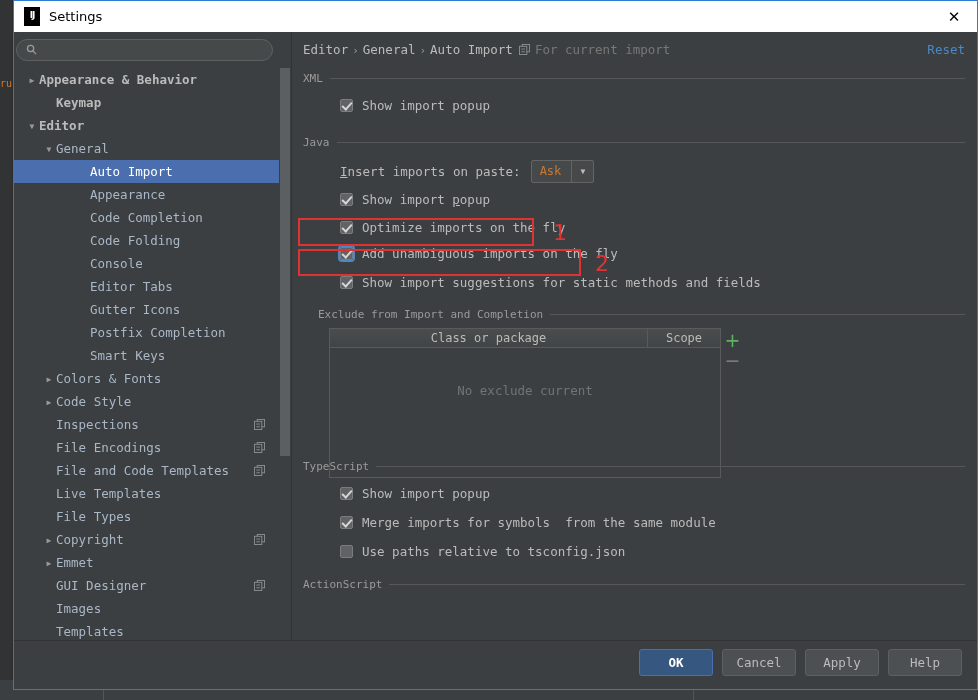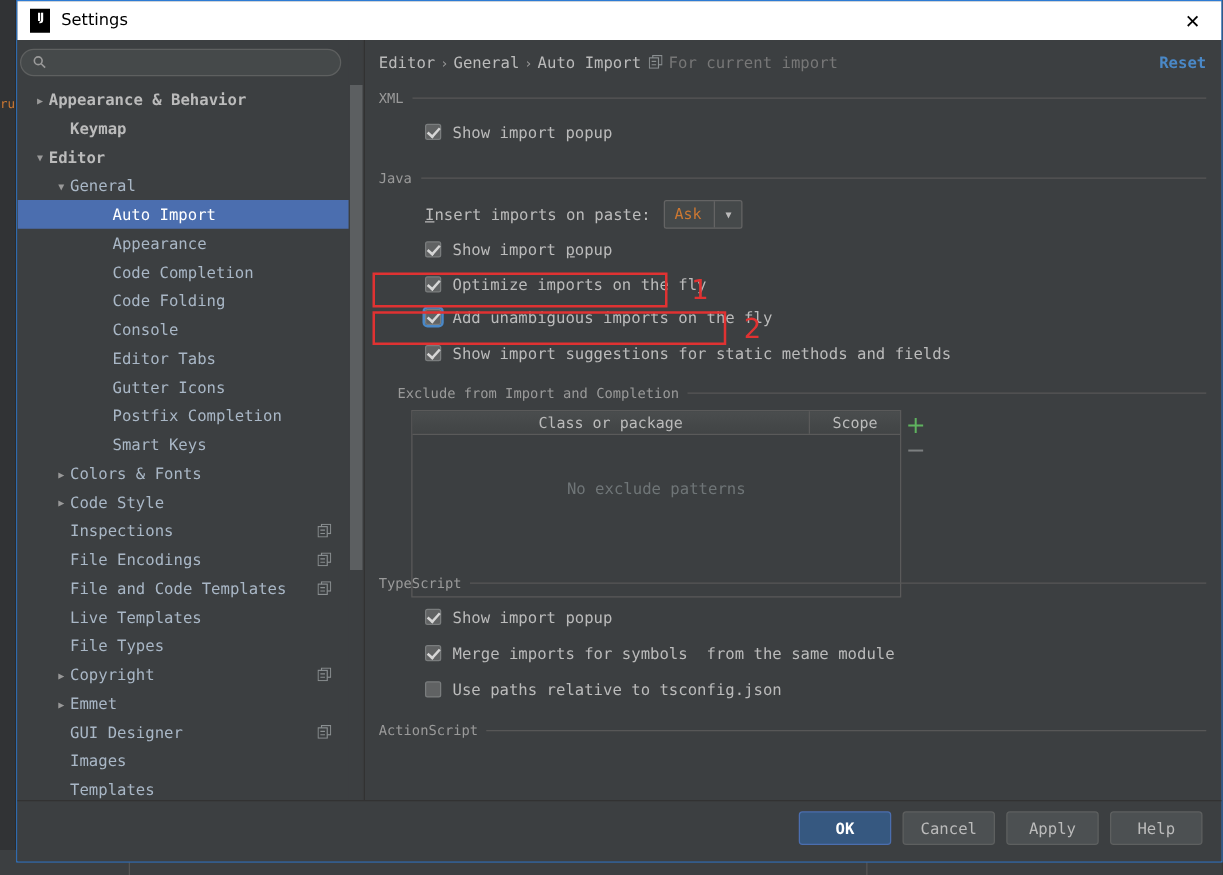--- a/index.html
+++ b/index.html
@@ -130,21 +130,21 @@
   }
   .bc-sep{color:#999;margin:0 4px;font-size:11px;}
   .bc-proj{color:#777777;margin-left:5px;}
   .proj-icon{
     display:inline-block;width:11px;height:11px;vertical-align:-1px;margin-left:6px;
   }
   .reset-link{
     position:absolute;right:12px;top:10px;
     color:#4a88c7;font-size:12.5px;cursor:pointer;
     font-family:"DejaVu Sans Mono","Liberation Mono",monospace;
-    font-weight:bold;
+    font-weight:normal;
   }
   .content{
     position:absolute;left:0;top:32px;right:0;bottom:0;overflow:hidden;
   }
   .group{position:relative;margin-top:0;}
   .group-head{
     position:relative;height:16px;display:flex;align-items:center;
   }
   .group-title{
     color:#9a9a9a;font-size:11px;padding-right:7px;white-space:nowrap;
@@ -419,21 +419,21 @@
             <span class="group-rule"></span>
           </div>
 
           <div class="table-wrap">
             <div class="table-box">
               <div class="thead">
                 <span class="th c1">Class or package</span>
                 <span class="th c2">Scope</span>
               </div>
               <div class="tbody">
-                <span class="empty-text">No exclude patterns</span>
+                <span class="empty-text">No exclude current</span>
               </div>
             </div>
             <div class="tbtns">
               <span class="tbtn plus">+</span>
               <span class="tbtn minus">−</span>
             </div>
           </div>
         </div>
 
         <div class="group" style="margin:0 12px 0 11px;">

